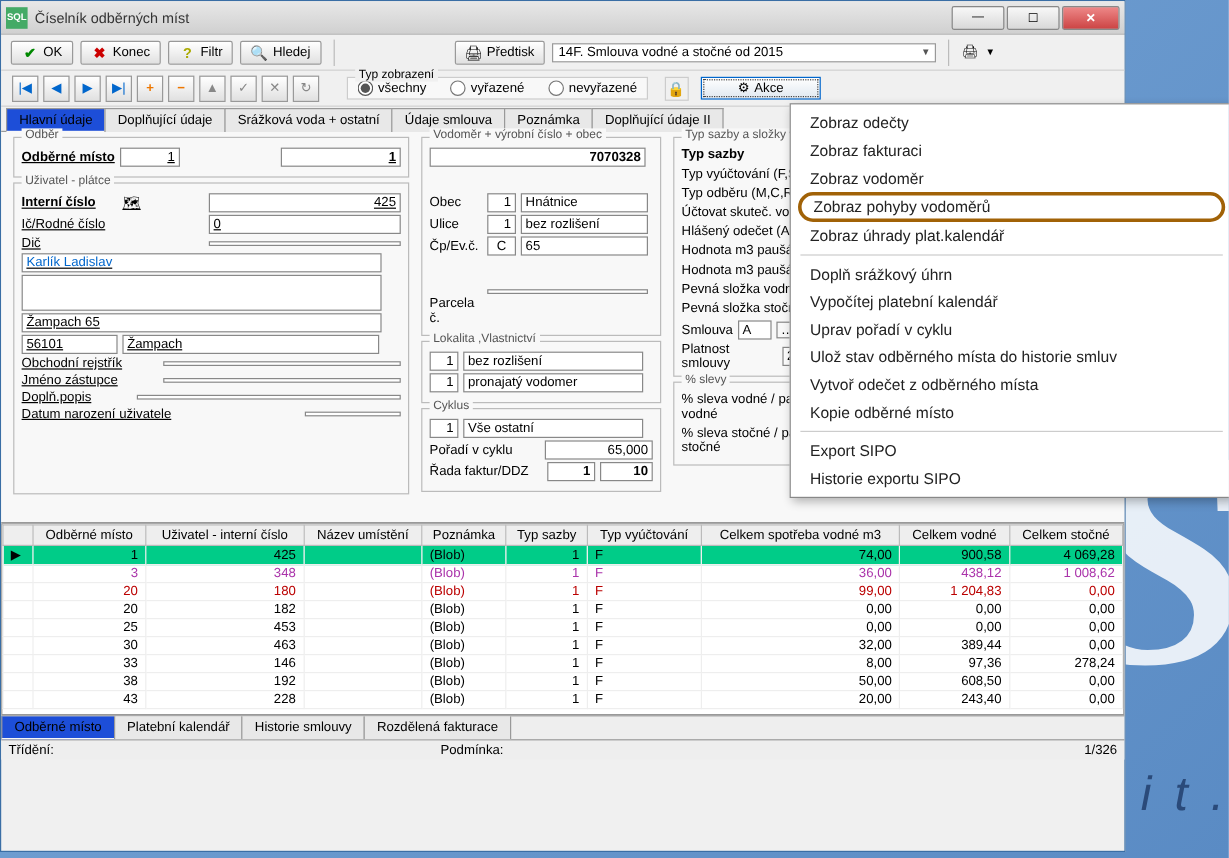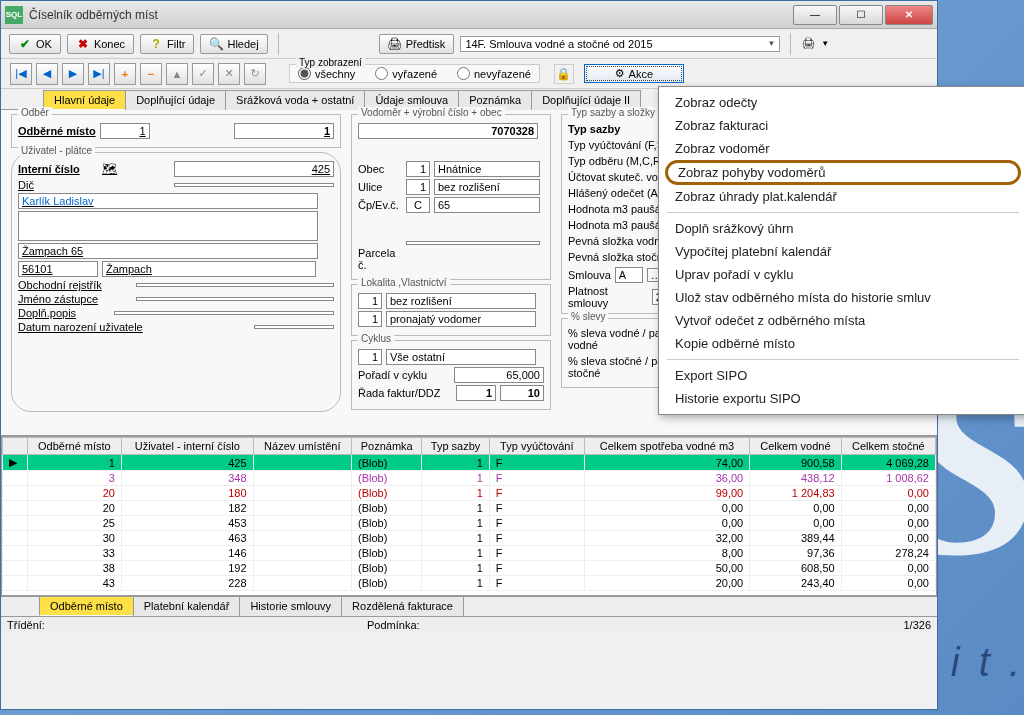--- a/index.html
+++ b/index.html
@@ -33,21 +33,21 @@
 .nav-check { color: #888; }
 .nav-ref { color: #888; }
 .radiogroup { margin-left: 20px; display: flex; align-items: center; gap: 20px; padding: 2px 8px; border: 1px solid #ccc; background: #f8f8f8; position: relative; }
 .radiogroup .legend { position: absolute; top: -8px; left: 6px; background: #f0f0f0; padding: 0 3px; font-size: 10px; }
 .radiogroup label { display: flex; align-items: center; gap: 4px; font-size: 11px; }
 .radiogroup input { accent-color: #555; }
 .lock-ic { margin-left: 12px; width: 20px; height: 20px; display: flex; align-items: center; justify-content: center; border: 1px solid #ccc; font-size: 12px; }
 .akce-btn { margin-left: 8px; width: 100px; border: 1px solid #06c; padding: 2px 8px; background: linear-gradient(#fff, #e0e8f0); display: flex; align-items: center; justify-content: center; gap: 4px; outline: 1px dotted #444; outline-offset: -3px; }
 .tabs { display: flex; border-bottom: 1px solid #999; background: #f0f0f0; padding-left: 4px; }
 .tab { padding: 3px 10px; border: 1px solid #999; border-bottom: none; background: #e8e8e8; margin-right: -1px; font-size: 11px; position: relative; top: 1px; }
-.tab.active { background: #fde047; border-bottom: 1px solid #f8f8f8; margin-left: 38px; }
+.tab.active { background: #1d4ed8; border-bottom: 1px solid #f8f8f8; }
 .form-area { display: flex; flex-direction: row; background: #f8f8f8; height: 325px; padding: 4px 10px; gap: 10px; }
 .col { display: flex; flex-direction: column; }
 .col1 { width: 330px; text-decoration: underline; }
 .col2 { width: 200px; }
 .col3 { width: 160px; }
 .group { border: 1px solid #bbb; padding: 6px; margin-bottom: 4px; position: relative; }
 .group .legend { position: absolute; top: -8px; left: 6px; background: #f8f8f8; padding: 0 3px; font-size: 10px; color: #555; }
 .frow { display: flex; align-items: center; margin: 2px 0; gap: 4px; }
 .frow label { font-size: 11px; }
 .frow .lbl { min-width: 80px; }
@@ -171,26 +171,30 @@
   <div class="form-area">
     <div class="col col1">
       <div class="group">
         <div class="legend">Odběr</div>
         <div class="frow">
           <label class="odvm">Odběrné místo</label>
           <span class="inp" style="width:50px;">1</span>
           <span class="inp bold" style="width:100px;margin-left:auto;">1</span>
         </div>
       </div>
-      <div class="group" style="height:260px;border-radius:20px;">
+      <div class="group" style="height:260px;">
         <div class="legend">Uživatel - plátce</div>
         <div class="frow">
             <label class="lbl odvm">Interní číslo</label>
             <span style="font-size:12px;">🗺</span>
             <span class="inp" style="width:160px;margin-left:auto;">425</span>
+          </div>
+        <div class="frow">
+            <label class="lbl">Ič/Rodné číslo</label>
+            <span class="inp txt" style="width:160px;margin-left:auto;">0</span>
           </div>
         <div class="frow">
             <label class="lbl">Dič</label>
             <span class="inp txt" style="width:160px;margin-left:auto;"></span>
           </div>
         <div class="frow">
             <span class="inp txt" style="width:300px;color:#06c;">Karlík Ladislav</span>
           </div>
         <div class="frow">
             <span class="inp txt" style="width:300px;height:30px;"></span>

